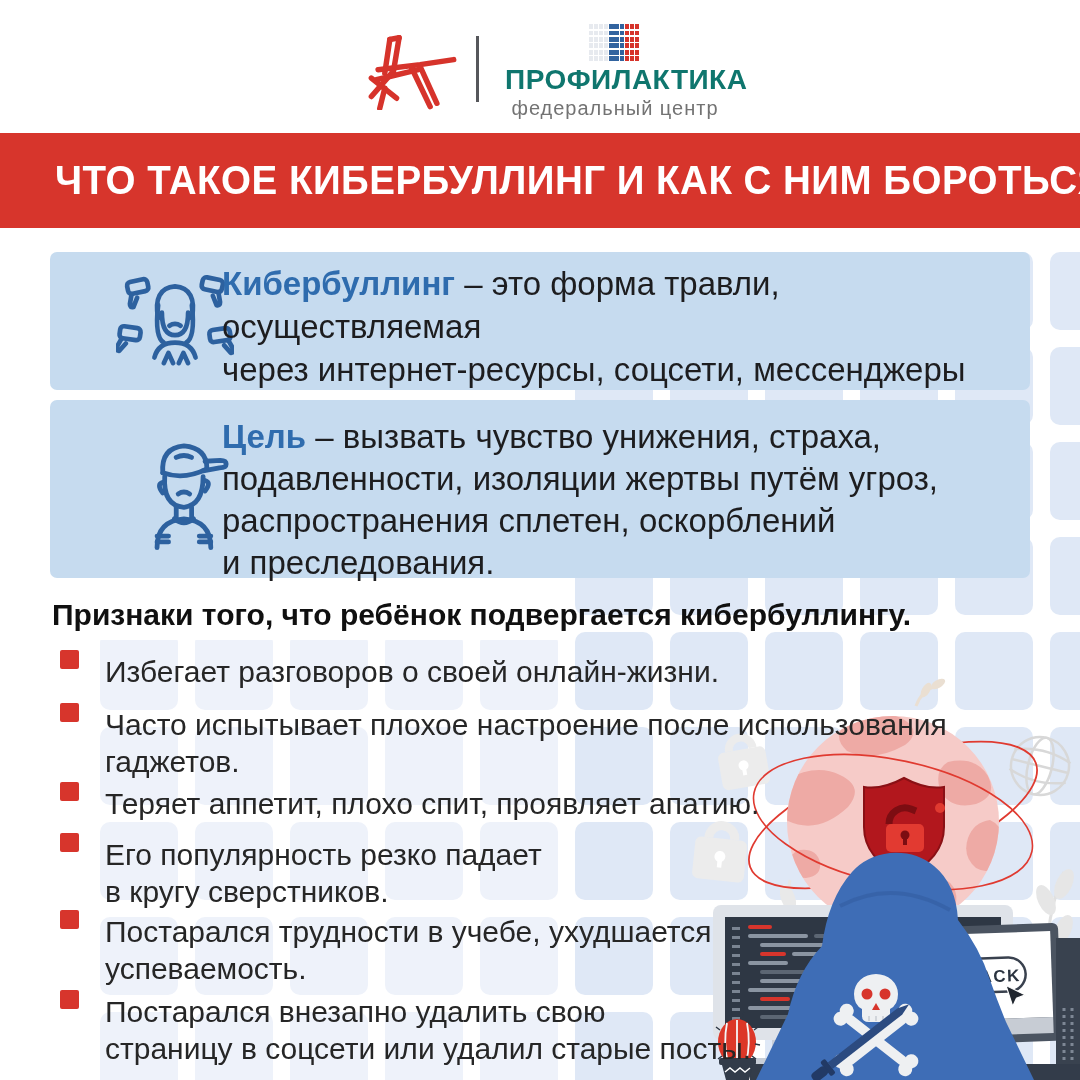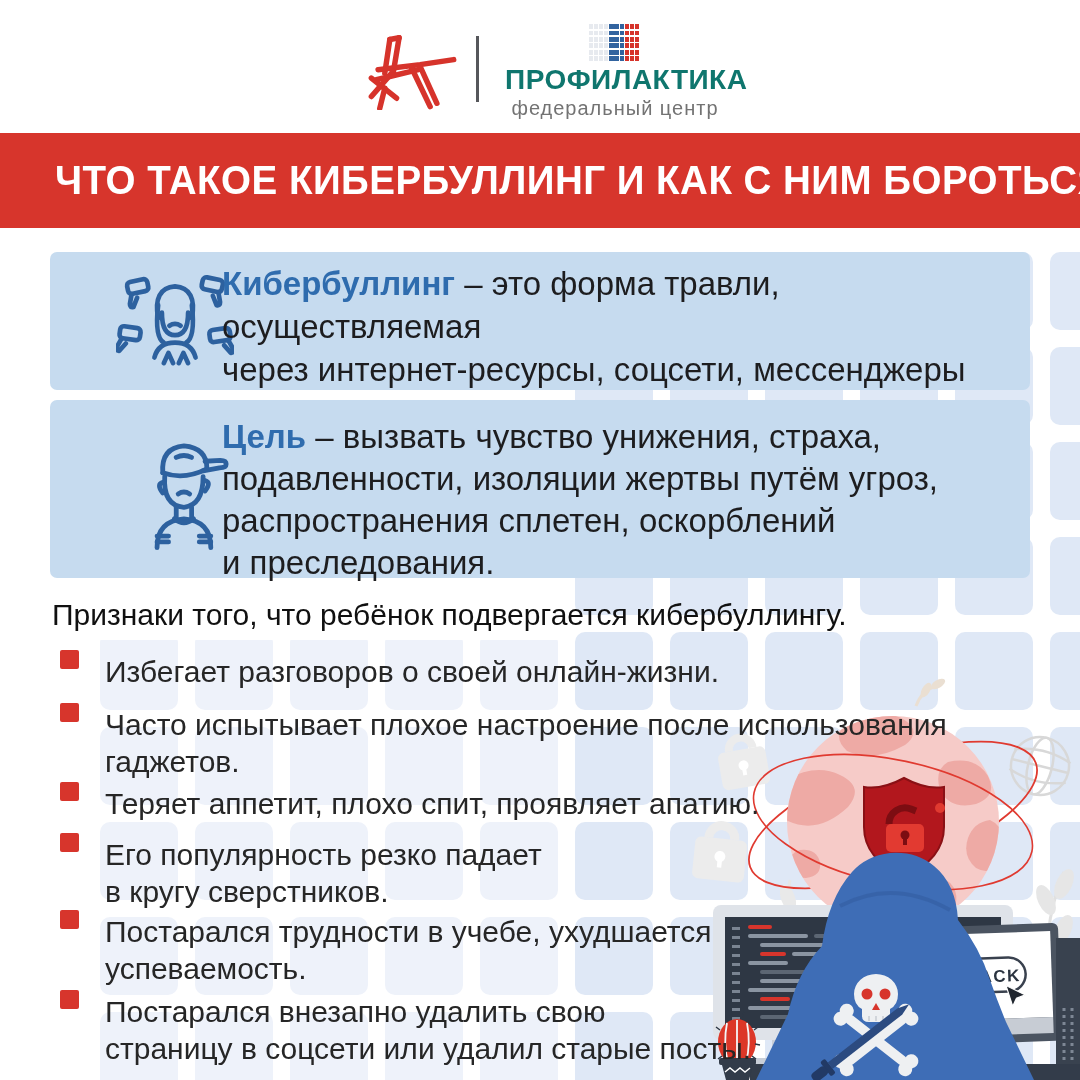--- a/index.html
+++ b/index.html
@@ -40,21 +40,21 @@
   }
 
   
   .card{position:absolute;left:50px;width:980px;background:var(--card);border-radius:7px;z-index:2}
   .card-text{position:absolute;left:172px;margin:0;font-size:33px;color:#1d1d1f;white-space:pre-line}
   .term{font-weight:bold;color:var(--blue)}
   .card-icon{position:absolute}
 
   
   .signs{position:absolute;left:0;top:0;width:1080px;height:1080px;z-index:2;pointer-events:none}
-  .signs-heading{position:absolute;left:52px;top:598px;margin:0;font-size:30px;font-weight:normal;color:#101010;white-space:nowrap}
+  .signs-heading{position:absolute;left:52px;top:598px;margin:0;font-size:30px;font-weight:bold;color:#101010;white-space:nowrap}
   .sign{position:absolute;left:60px;width:960px}
   .bullet{position:absolute;left:0;top:5px;width:19px;height:19px;background:var(--red);border-radius:2px}
   .sign-text{margin:8px;padding-left:37px;font-size:30px;line-height:37px;color:var(--ink);white-space:pre-line}
 </style>
 </head>
 <body>
 
 <div id="canvas">
 
   <svg class="bg-pattern" width="1080" height="1080" viewBox="0 0 1080 1080">

